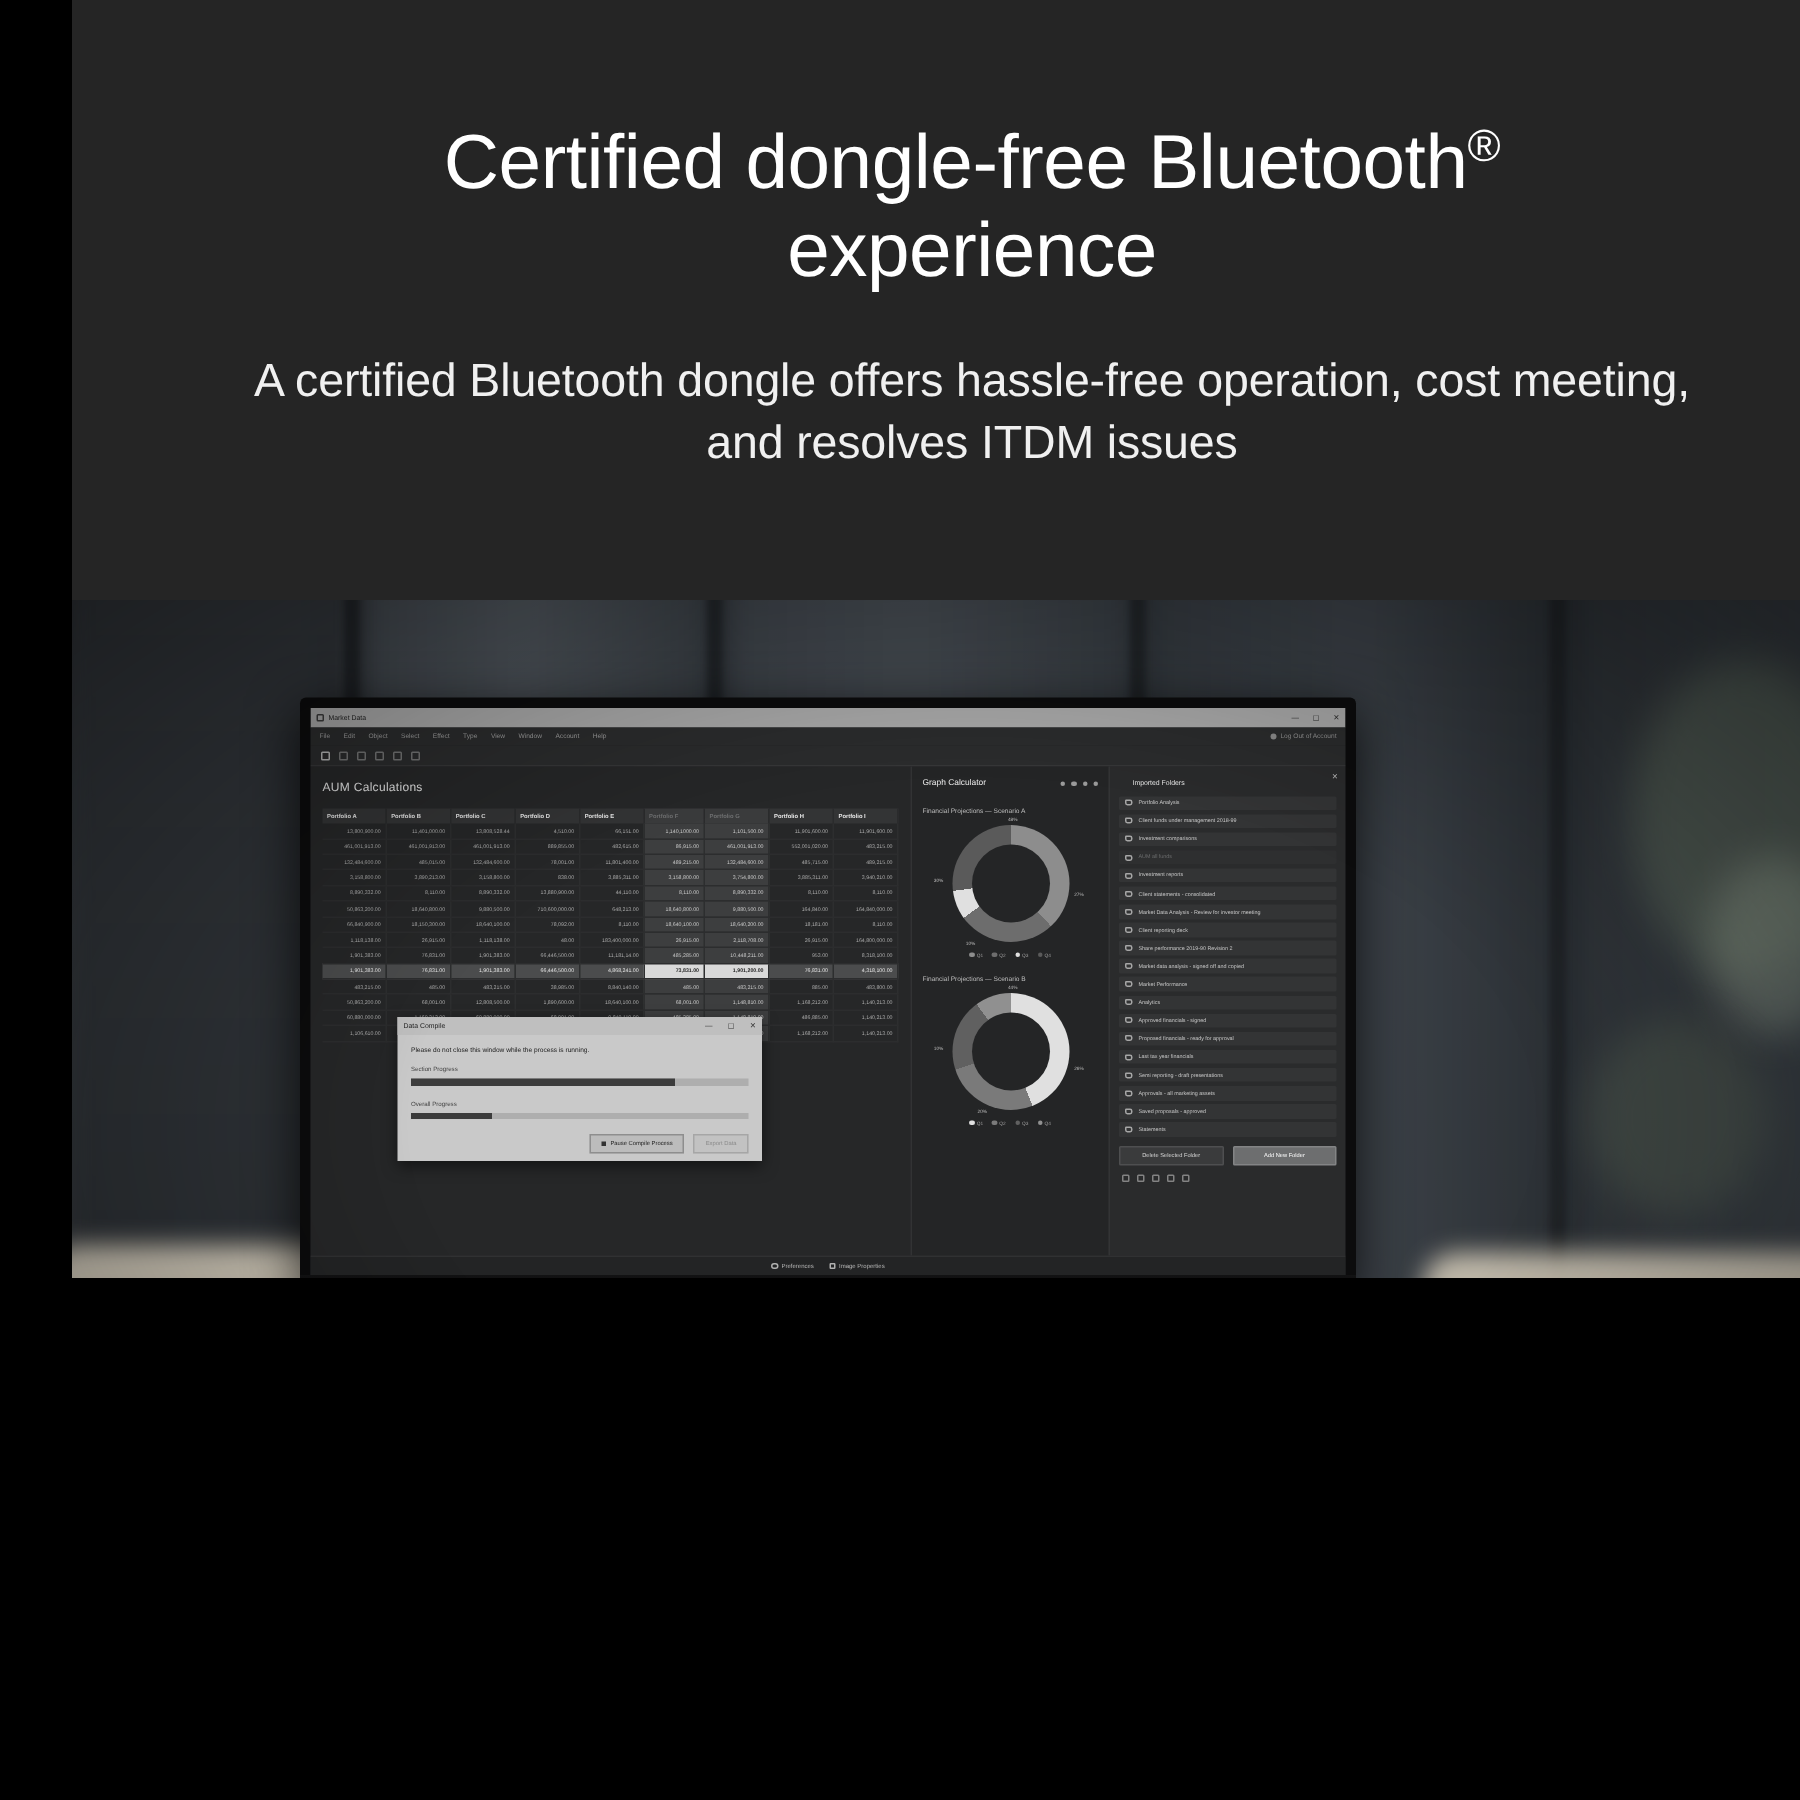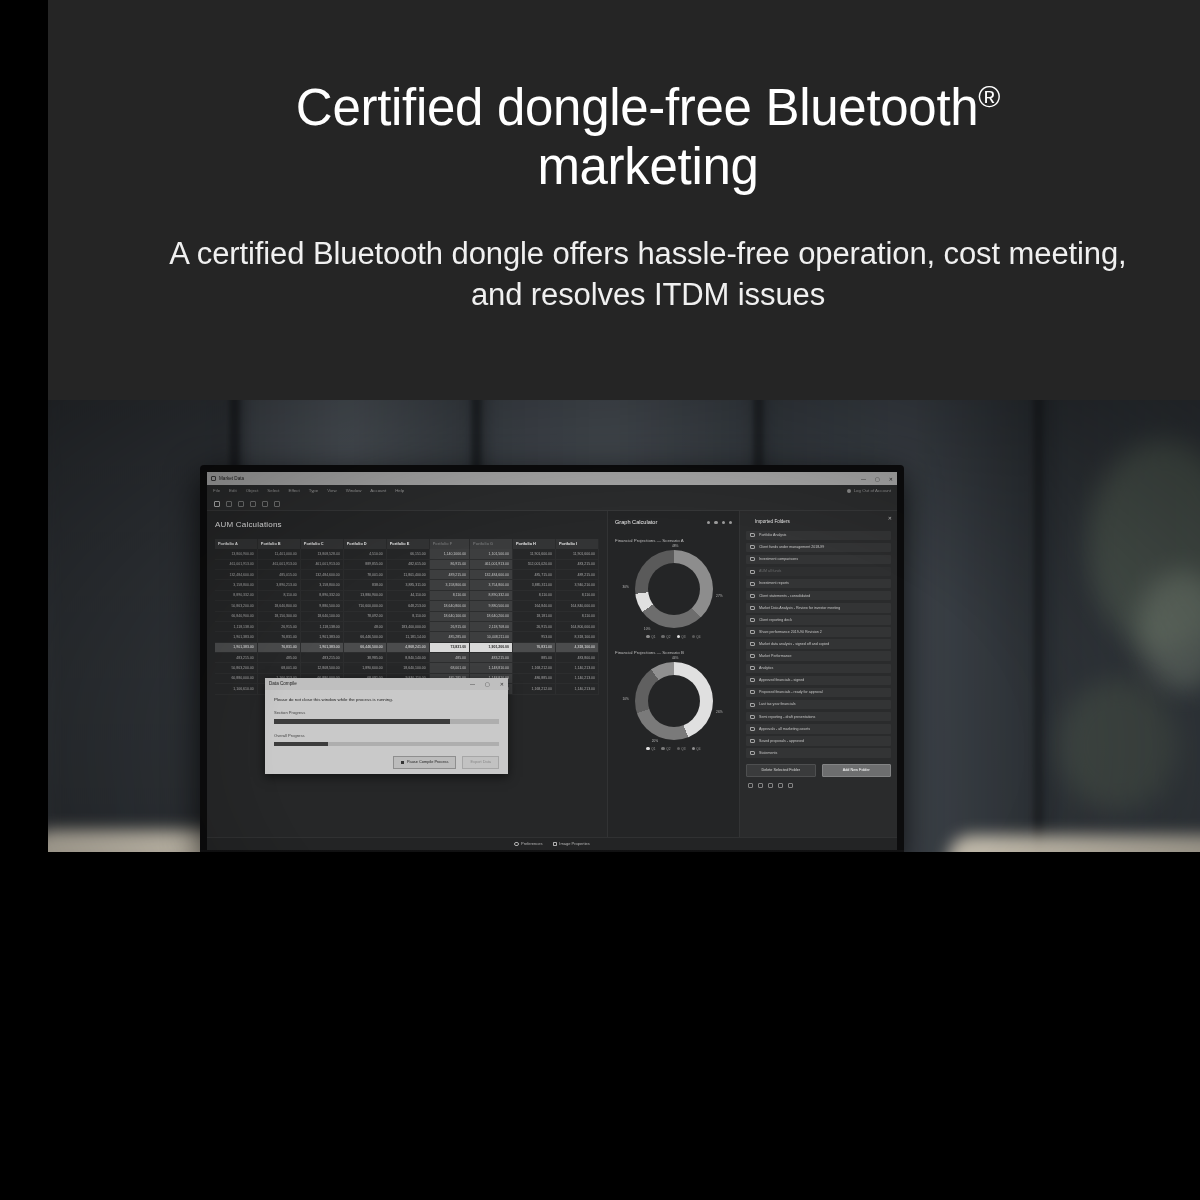--- a/index.html
+++ b/index.html
@@ -206,21 +206,21 @@
     background:radial-gradient(ellipse 78% 70% at 50% 45%, rgba(0,0,0,0) 40%, rgba(0,0,0,.55) 100%); }
 </style>
 </head>
 <body>
 
 <div id="stage">
 
   <div class="hero">
     <div class="hero-title">
       <span>Certified dongle-free Bluetooth</span><span class="reg">®</span><br>
-      <span>marketing</span>
+      <span>experience</span>
     </div>
     <div class="hero-sub">A certified Bluetooth dongle offers hassle-free operation, cost meeting, and resolves ITDM issues</div>
   </div>
 
   <div class="scene">
     <div class="backdrop"></div>
     <div class="bd-glass"></div>
     <div class="wall-left"></div>
 
     <div class="mullion" style="left:182px"></div>

